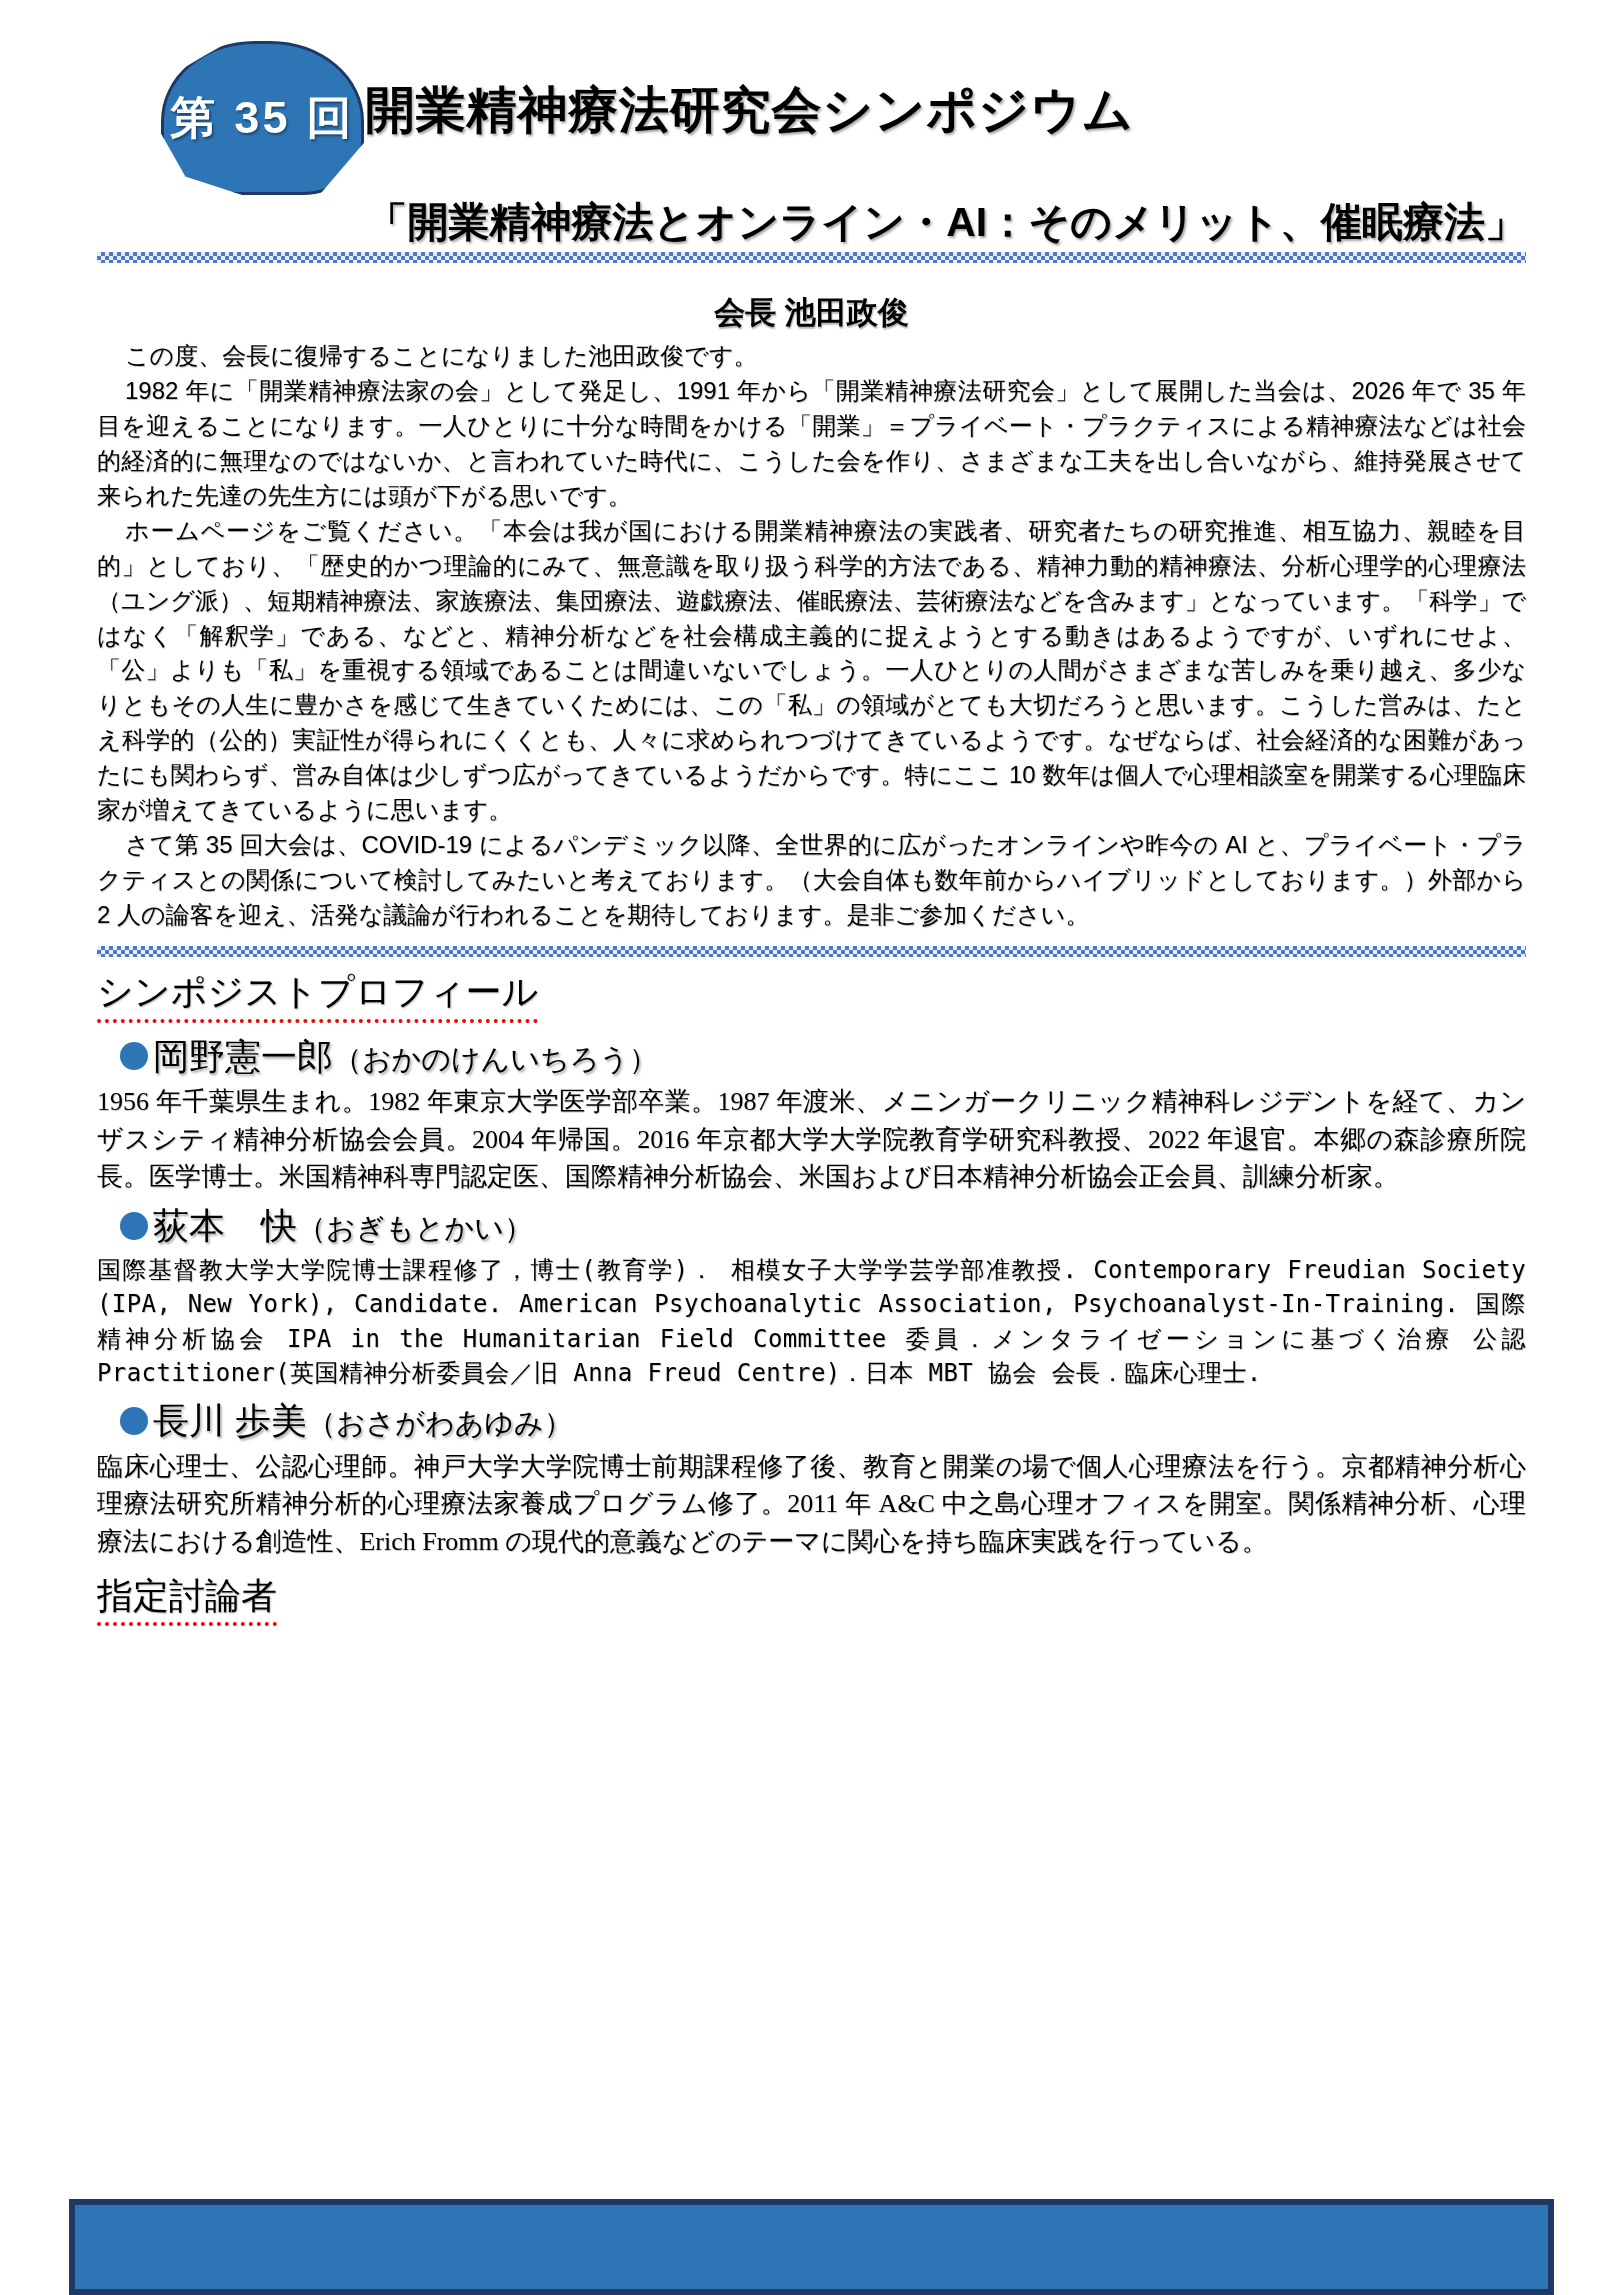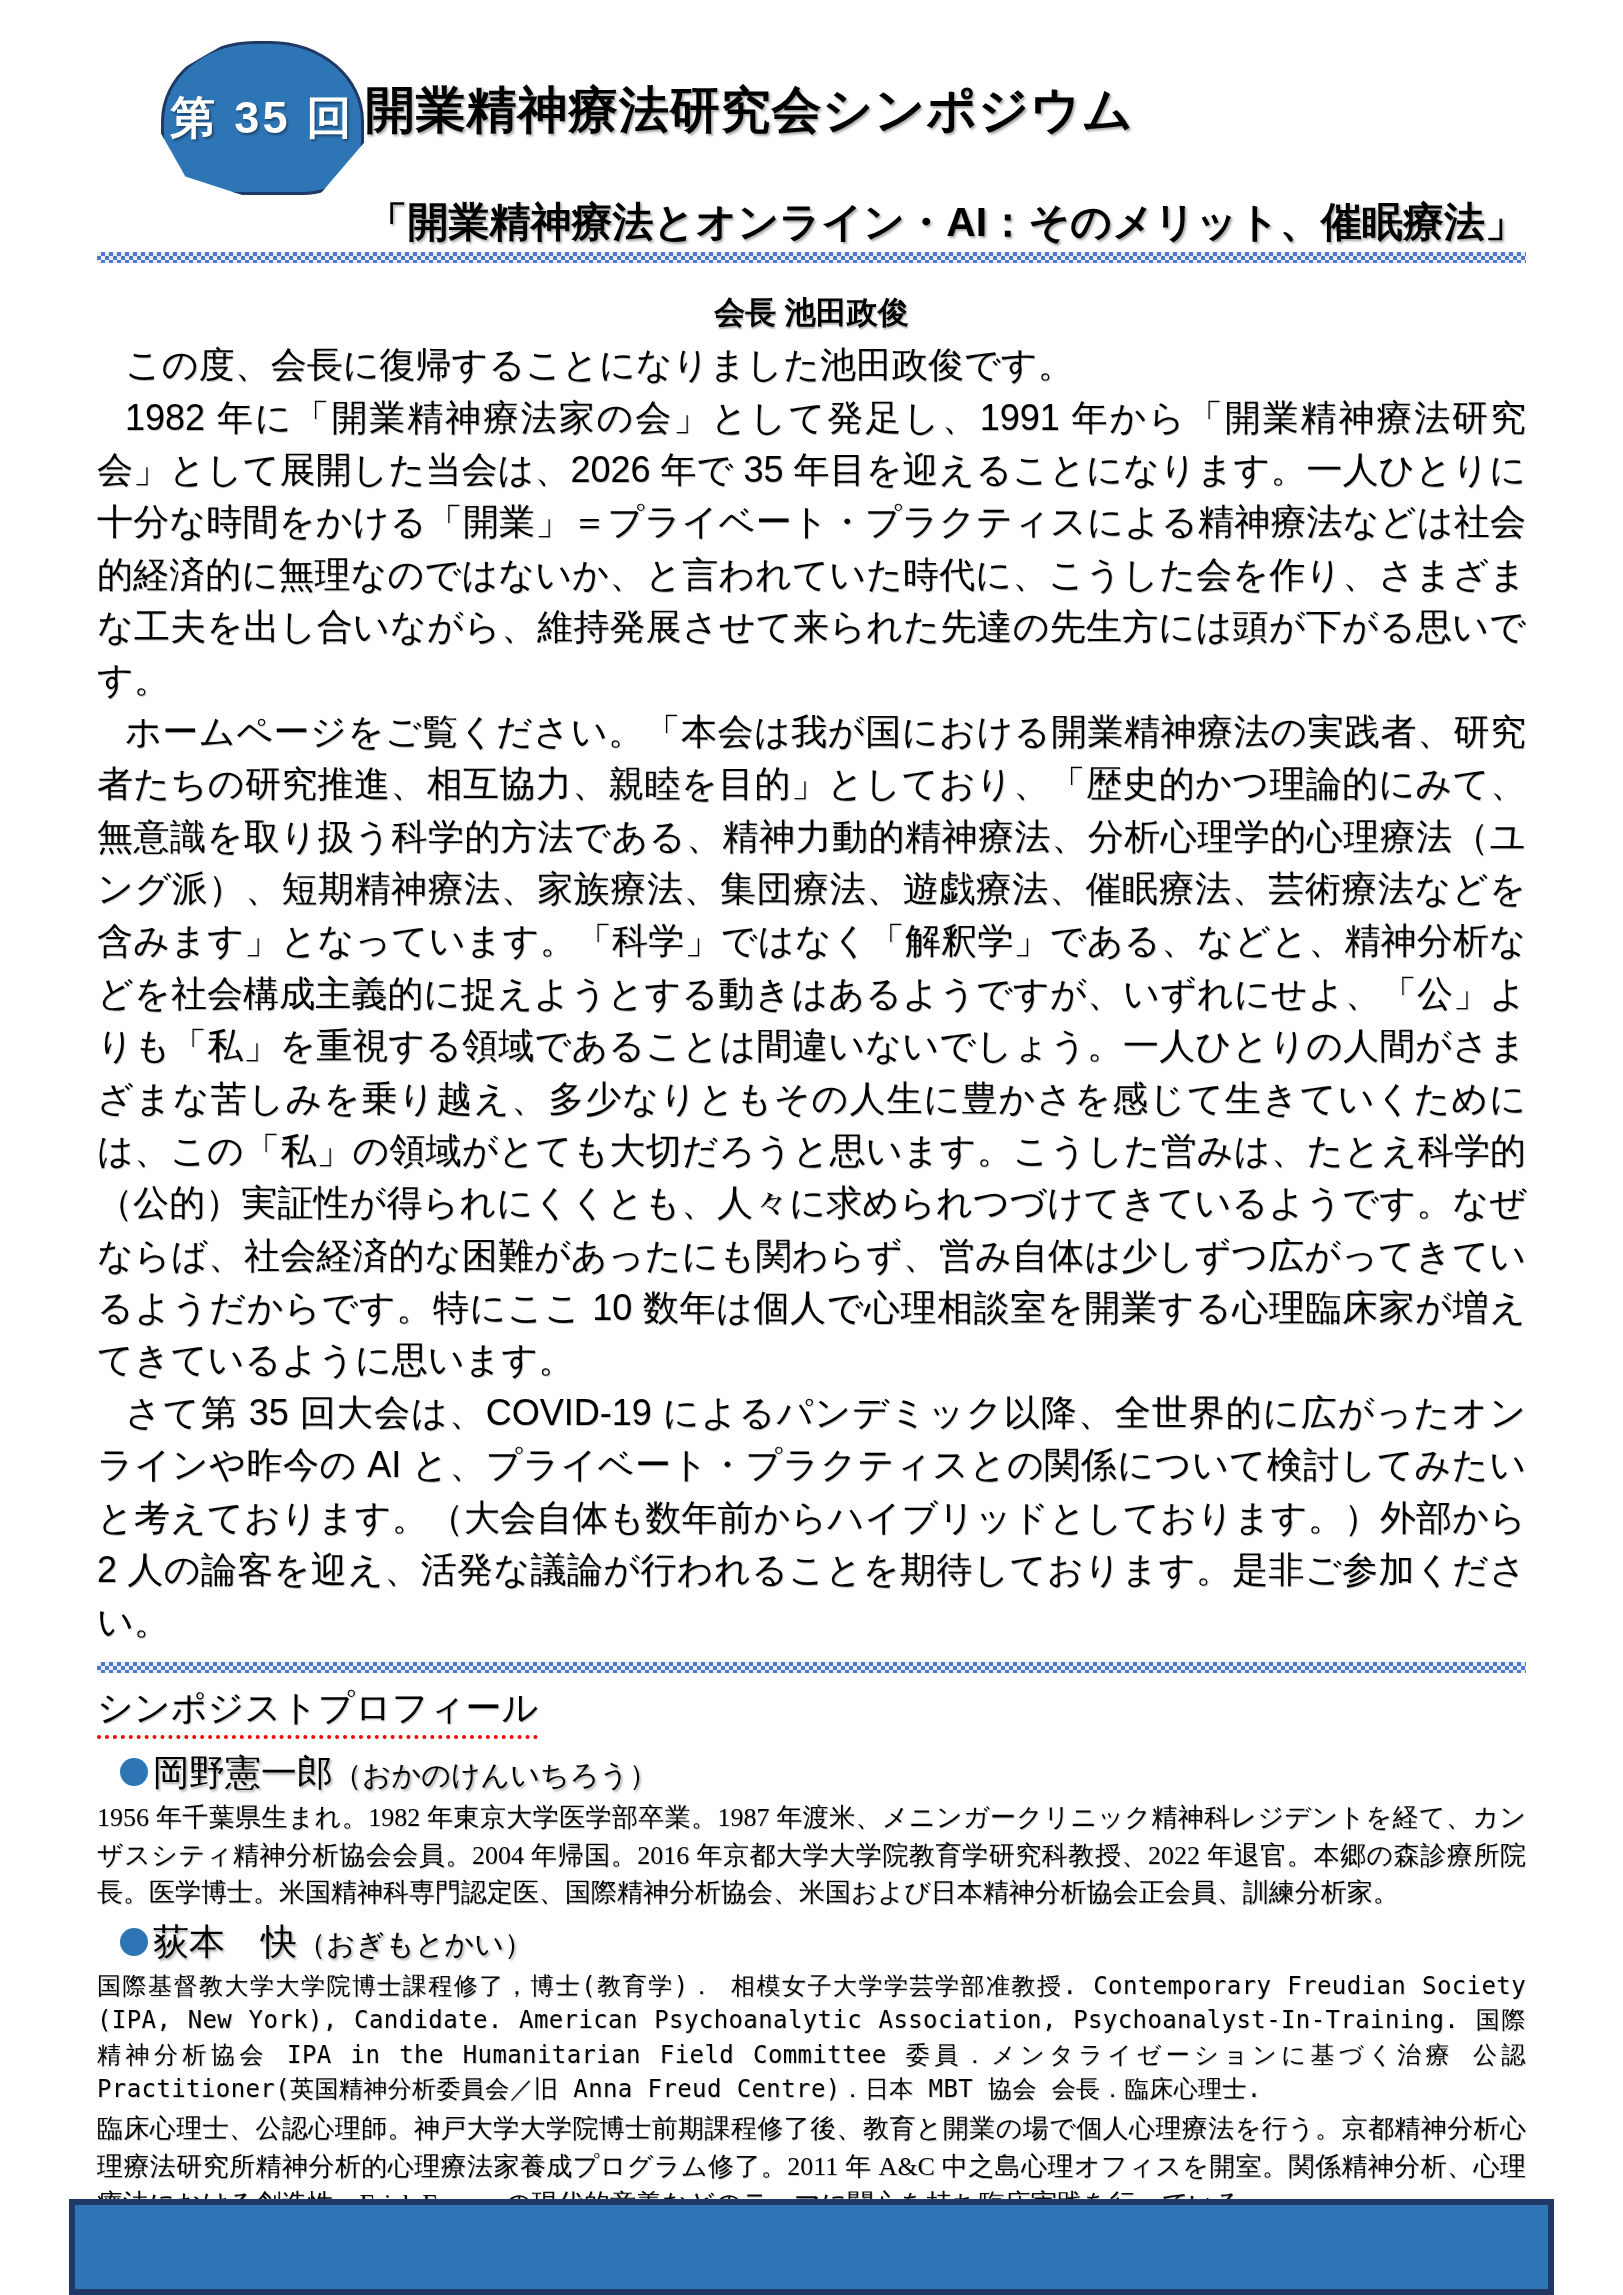--- a/index.html
+++ b/index.html
@@ -92,21 +92,21 @@
 
   
   .chair {
     text-align: center;
     font-size: 31px;
     font-weight: 700;
     margin: 29px 0 4.9px 0;
     text-shadow: 0.8px 1.6px 1.6px rgba(0,0,0,0.30);
   }
   .body-text {
-    font-size: 36px;
+    font-size: 24px;
     line-height: 1.455;
     text-align: justify;
     text-justify: inter-character;
     margin: 0;
     text-shadow: 0.8px 0.8px 0.8px rgba(0,0,0,0.25);
   }
   .body-text p {
     margin: 0;
     text-indent: 28px;
   }
@@ -216,20 +216,25 @@
   <div class="profile">
     <div class="profile-name">
       <span class="bullet-dot"></span>
       <span class="kanji">荻本　快</span>
       <span class="kana">（おぎもとかい）</span>
     </div>
     <div class="profile-body mono">国際基督教大学大学院博士課程修了，博士(教育学)． 相模女子大学学芸学部准教授. Contemporary Freudian Society (IPA, New York), Candidate. American Psychoanalytic Association, Psychoanalyst-In-Training. 国際精神分析協会 IPA in the Humanitarian Field Committee 委員．メンタライゼーションに基づく治療 公認 Practitioner(英国精神分析委員会／旧 Anna Freud Centre)．日本 MBT 協会 会長．臨床心理士.</div>
   </div>
 
   <div class="profile">
+    <div class="profile-name">
+      <span class="bullet-dot"></span>
+      <span class="kanji">長川 歩美</span>
+      <span class="kana">（おさがわあゆみ）</span>
+    </div>
     <div class="profile-body">臨床心理士、公認心理師。神戸大学大学院博士前期課程修了後、教育と開業の場で個人心理療法を行う。京都精神分析心理療法研究所精神分析的心理療法家養成プログラム修了。2011 年 A&amp;C 中之島心理オフィスを開室。関係精神分析、心理療法における創造性、Erich Fromm の現代的意義などのテーマに関心を持ち臨床実践を行っている。</div>
   </div>
 
   <div class="sect-head-wrap">
     <span class="sect-head">指定討論者</span>
   </div>
 
 
   <div class="bottom-bar"></div>
 

